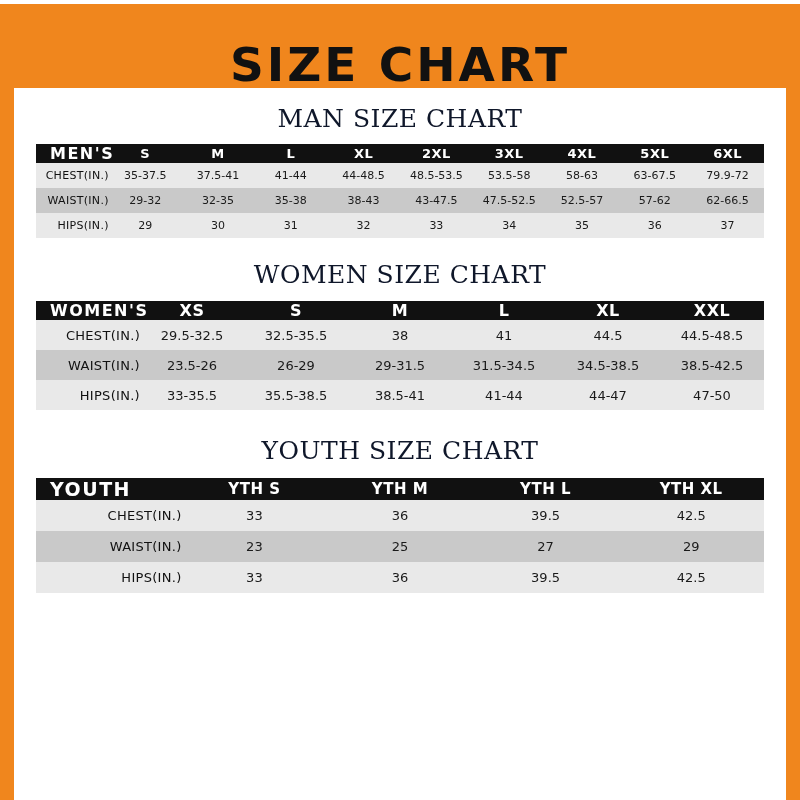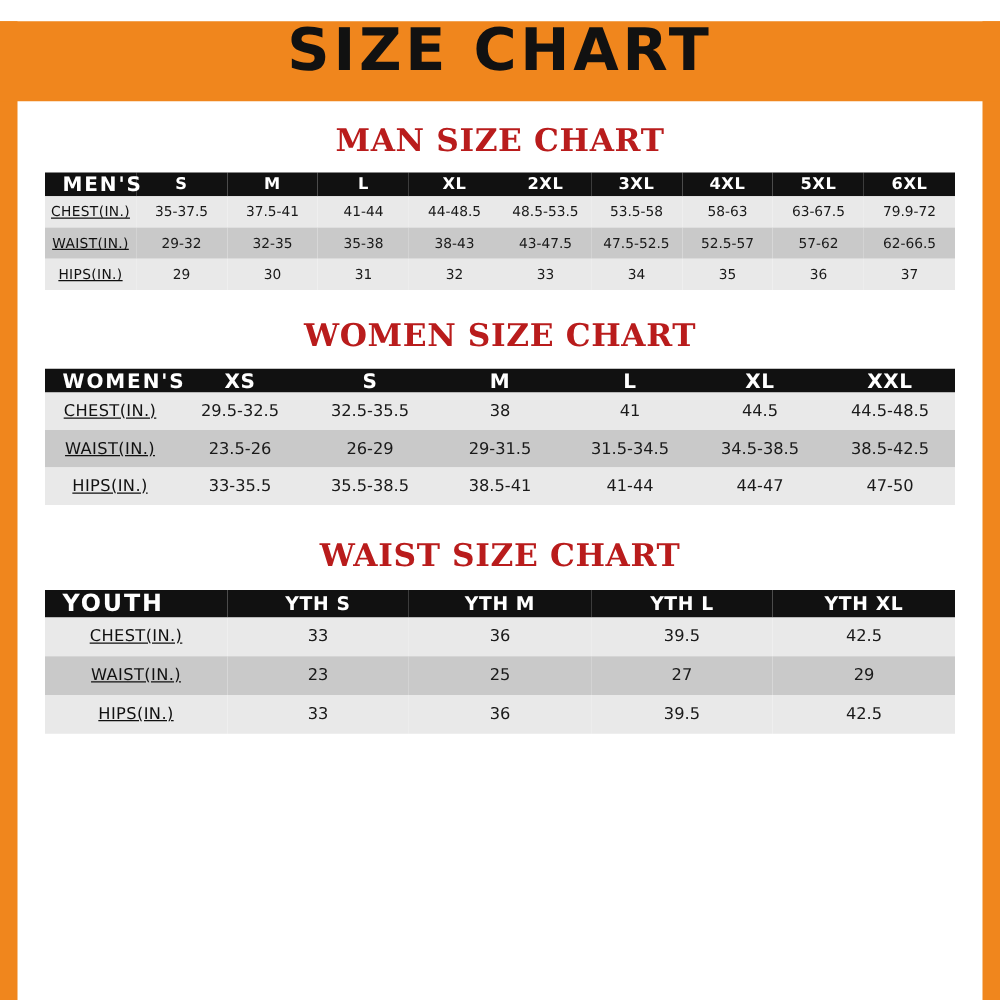--- a/index.html
+++ b/index.html
@@ -16,44 +16,44 @@
   .page {
     position: relative;
     width: 800px;
     height: 800px;
     background: #fff;
     box-sizing: border-box;
     border-left: 14px solid #f0861d;
     border-right: 14px solid #f0861d;
   }
   .banner {
-    height: 64px;
+    height: 84px;
     background: #f0861d;
     display: flex;
-    align-items: flex-start;
+    align-items: flex-end;
     justify-content: center;
-    margin: 17px -14px;
+    margin: 4px -14px;
   }
   .banner-title {
     font-family: "DejaVu Sans", sans-serif;
     font-weight: bold;
     font-size: 47px;
     letter-spacing: 3px;
     color: #111111;
     line-height: 1;
   }
   .section {
     padding: 0 22px;
   }
   .section-title {
     text-align: center;
     font-family: "DejaVu Serif", serif;
-    font-weight: bold;
+    font-weight: normal;
     font-size: 25px;
-    color: #b91c1c;
+    color: #0f172a;
     letter-spacing: 0.5px;
   }
   .men-title { margin: 16px 0 11px 0; }
   .women-title { margin: 22px 0 12px 0; }
   .youth-title { margin: 26px 0 13px 0; }
 
   table.chart {
     width: 100%;
     border-collapse: collapse;
     table-layout: fixed;
@@ -81,25 +81,24 @@
   }
   table.chart thead th.rowlabel {
     text-align: left;
     padding-left: 14px;
     font-size: 16px;
     letter-spacing: 1.5px;
   }
   table.chart tbody tr:nth-child(odd) { background: #e9e9e9; }
   table.chart tbody tr:nth-child(even) { background: #c9c9c9; }
   table.chart tbody td.rowlabel {
-    text-align: center;
+    text-align: right;
     font-size: 12px;
     color: #111;
     letter-spacing: 0.3px;
-    text-decoration: underline;
   }
   
   #men-table thead th { font-size: 13px; }
   #men-table tbody td { font-size: 11px; height: 25px; }
   #men-table thead th.rowlabel { font-size: 16px; }
 
   
   #women-table thead th { font-size: 16px; margin-top: 24px; }
   #women-table thead th.rowlabel { font-size: 16px; }
   #women-table tbody td { font-size: 13px; height: 30px; }
@@ -227,21 +226,21 @@
           <td>38.5-41</td>
           <td>41-44</td>
           <td>44-47</td>
           <td>47-50</td>
         </tr>
       </tbody>
     </table>
   </div>
 
   <div class="section">
-    <div class="section-title youth-title">WAIST SIZE CHART</div>
+    <div class="section-title youth-title">YOUTH SIZE CHART</div>
     <table class="chart" id="youth-table">
       <thead>
         <tr>
           <th class="rowlabel">YOUTH</th>
           <th>YTH S</th>
           <th>YTH M</th>
           <th>YTH L</th>
           <th>YTH XL</th>
         </tr>
       </thead>

